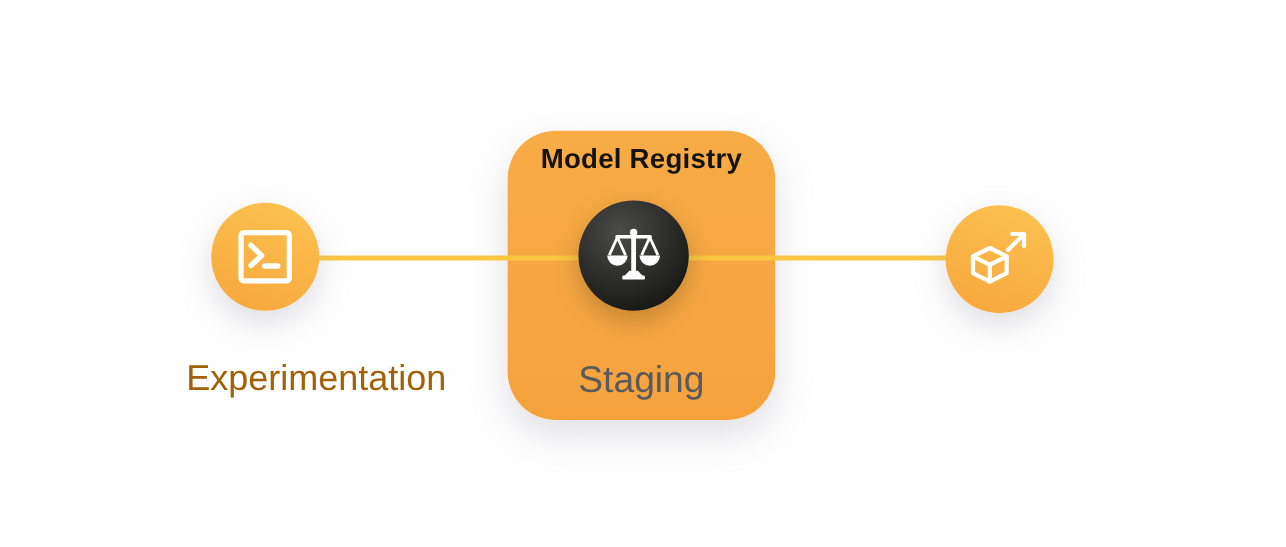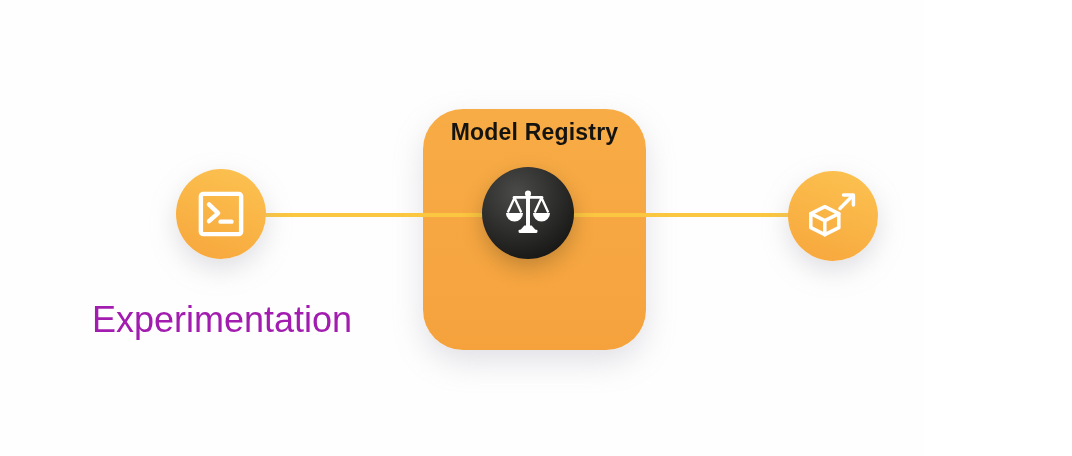--- a/index.html
+++ b/index.html
@@ -49,37 +49,38 @@
   .dark-circle{
     position:absolute;left:482px;top:167px;width:92px;height:92px;border-radius:50%;
     background:radial-gradient(circle at 38% 28%,#4b4b49 0%,#2c2c2a 48%,#0a0a0a 100%);
     box-shadow:0 8px 20px rgba(60,50,20,0.28);
     display:flex;align-items:center;justify-content:center;
     z-index:4;
   }
 
   
   .side-label{
-    position:absolute;top:299px;width:300px;text-align:center;
-    font-size:36px;color:#a21caf;z-index:3;
+    position:absolute;top:299px;width:300px;text-align:right;
+    font-size:30px;color:#a16207;z-index:3;
   }
   .side-label.exp{left:72px;}
   .side-label.prod{left:693px;}
 
   svg{display:block;}
 </style>
 </head>
 <body>
 
 <div class="diagram">
 
   <div class="connector"></div>
 
   <div class="registry-card"></div>
   <div class="registry-title">Model Registry</div>
+  <div class="stage-label">Staging</div>
 
   <div class="node-circle left">
     <span>
       <svg width="46" height="46" viewBox="0 0 48 48" fill="none">
         <rect x="3" y="3" width="42" height="42" rx="2.5" stroke="#ffffff" stroke-width="4.6"></rect>
         <path d="M11.5 14 L21 23 L11.5 31.5" stroke="#ffffff" stroke-width="4.6" stroke-linecap="round" stroke-linejoin="round"></path>
         <path d="M23.5 32 H35" stroke="#ffffff" stroke-width="4.6" stroke-linecap="round"></path>
       </svg>
     </span>
   </div>

